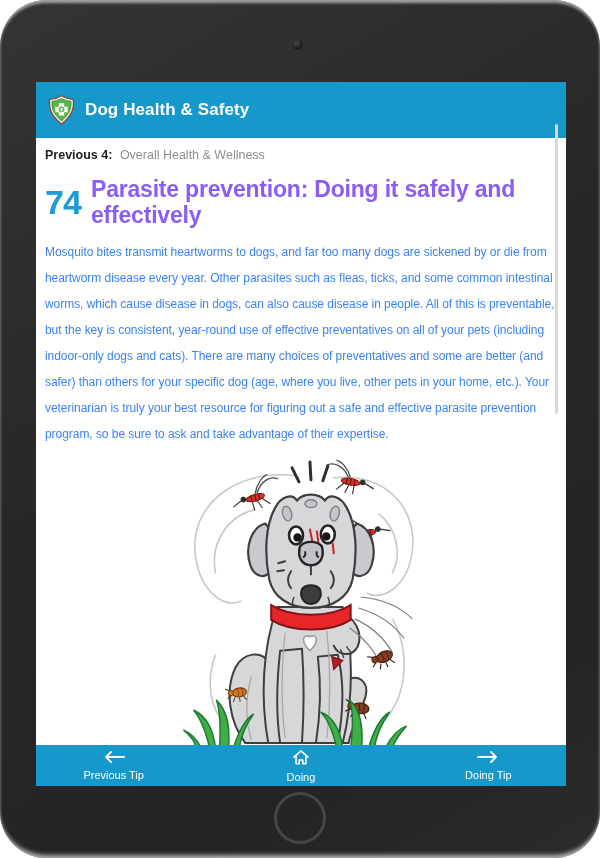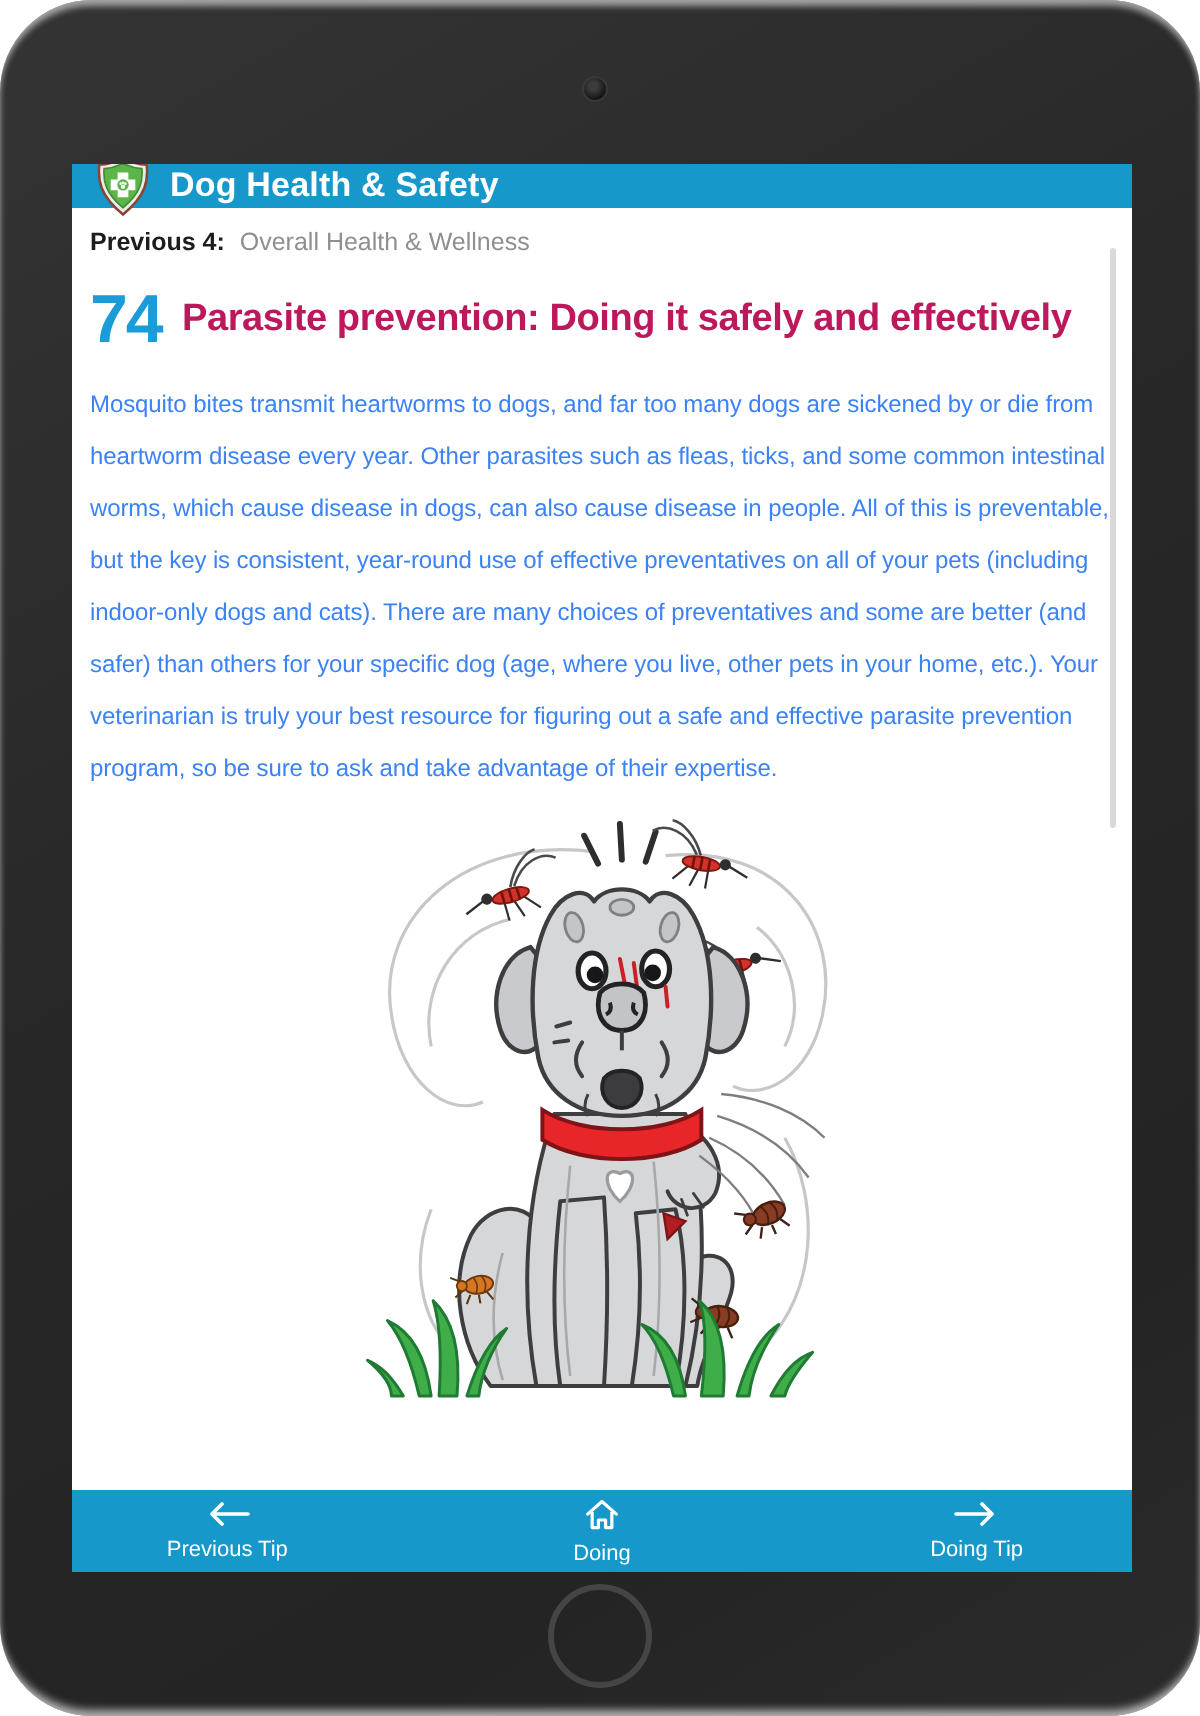--- a/index.html
+++ b/index.html
@@ -17,35 +17,35 @@
     background:radial-gradient(circle at 42% 38%, #3c3c3c 0 22%, #141414 70%);
     border:1px solid #3a3a3a;}
   .home-btn{position:absolute;left:274px;top:792px;width:52px;height:52px;border-radius:50%;
     border:3px solid #454545;background:transparent;box-sizing:border-box;}
 
   
   .screen{position:absolute;left:36px;top:82px;width:530px;height:704px;background:#fff;
     overflow:hidden;}
 
   
-  .app-header{height:22px;background:#1798cb;display:flex;align-items:center;padding:0 12px;
+  .app-header{height:56px;background:#1798cb;display:flex;align-items:center;padding:0 12px;
     box-sizing:border-box;}
   .app-header .logo{display:flex;align-items:center;margin-right:10px;}
   .app-title{color:#fff;font-weight:bold;font-size:17px;letter-spacing:.1px;}
 
   
   .content{padding:0 9px;position:relative;}
   .breadcrumb{margin-top:9px;font-size:12.5px;line-height:16px;}
   .chapter-label{font-weight:bold;color:#1d1d1f;}
   .chapter-name{color:#8e8e93;margin-left:4px;}
 
   .tip-header{display:flex;margin-top:13px;align-items:center;}
   .tip-number{color:#1b9cd8;font-weight:bold;font-size:34px;line-height:32px;width:46px;
     flex:0 0 46px;letter-spacing:-1px;}
-  .tip-title{font-weight:bold;font-size:19px;line-height:36px;color:#be185d;margin:0;
+  .tip-title{font-weight:bold;font-size:23px;line-height:26px;color:#8b5cf6;margin:0;
     max-width:445px;letter-spacing:-.2px;}
 
   .tip-body{font-size:12px;line-height:26px;color:#3b82f6;margin:11px 0 0 0;
     letter-spacing:-.05px;width:513px;}
 
   .illustration{margin-top:5px;display:flex;justify-content:center;}
 
   
   .scroll-thumb{position:absolute;right:8px;top:42px;width:3px;height:290px;background:#d9d9d9;
     border-radius:2px;}

